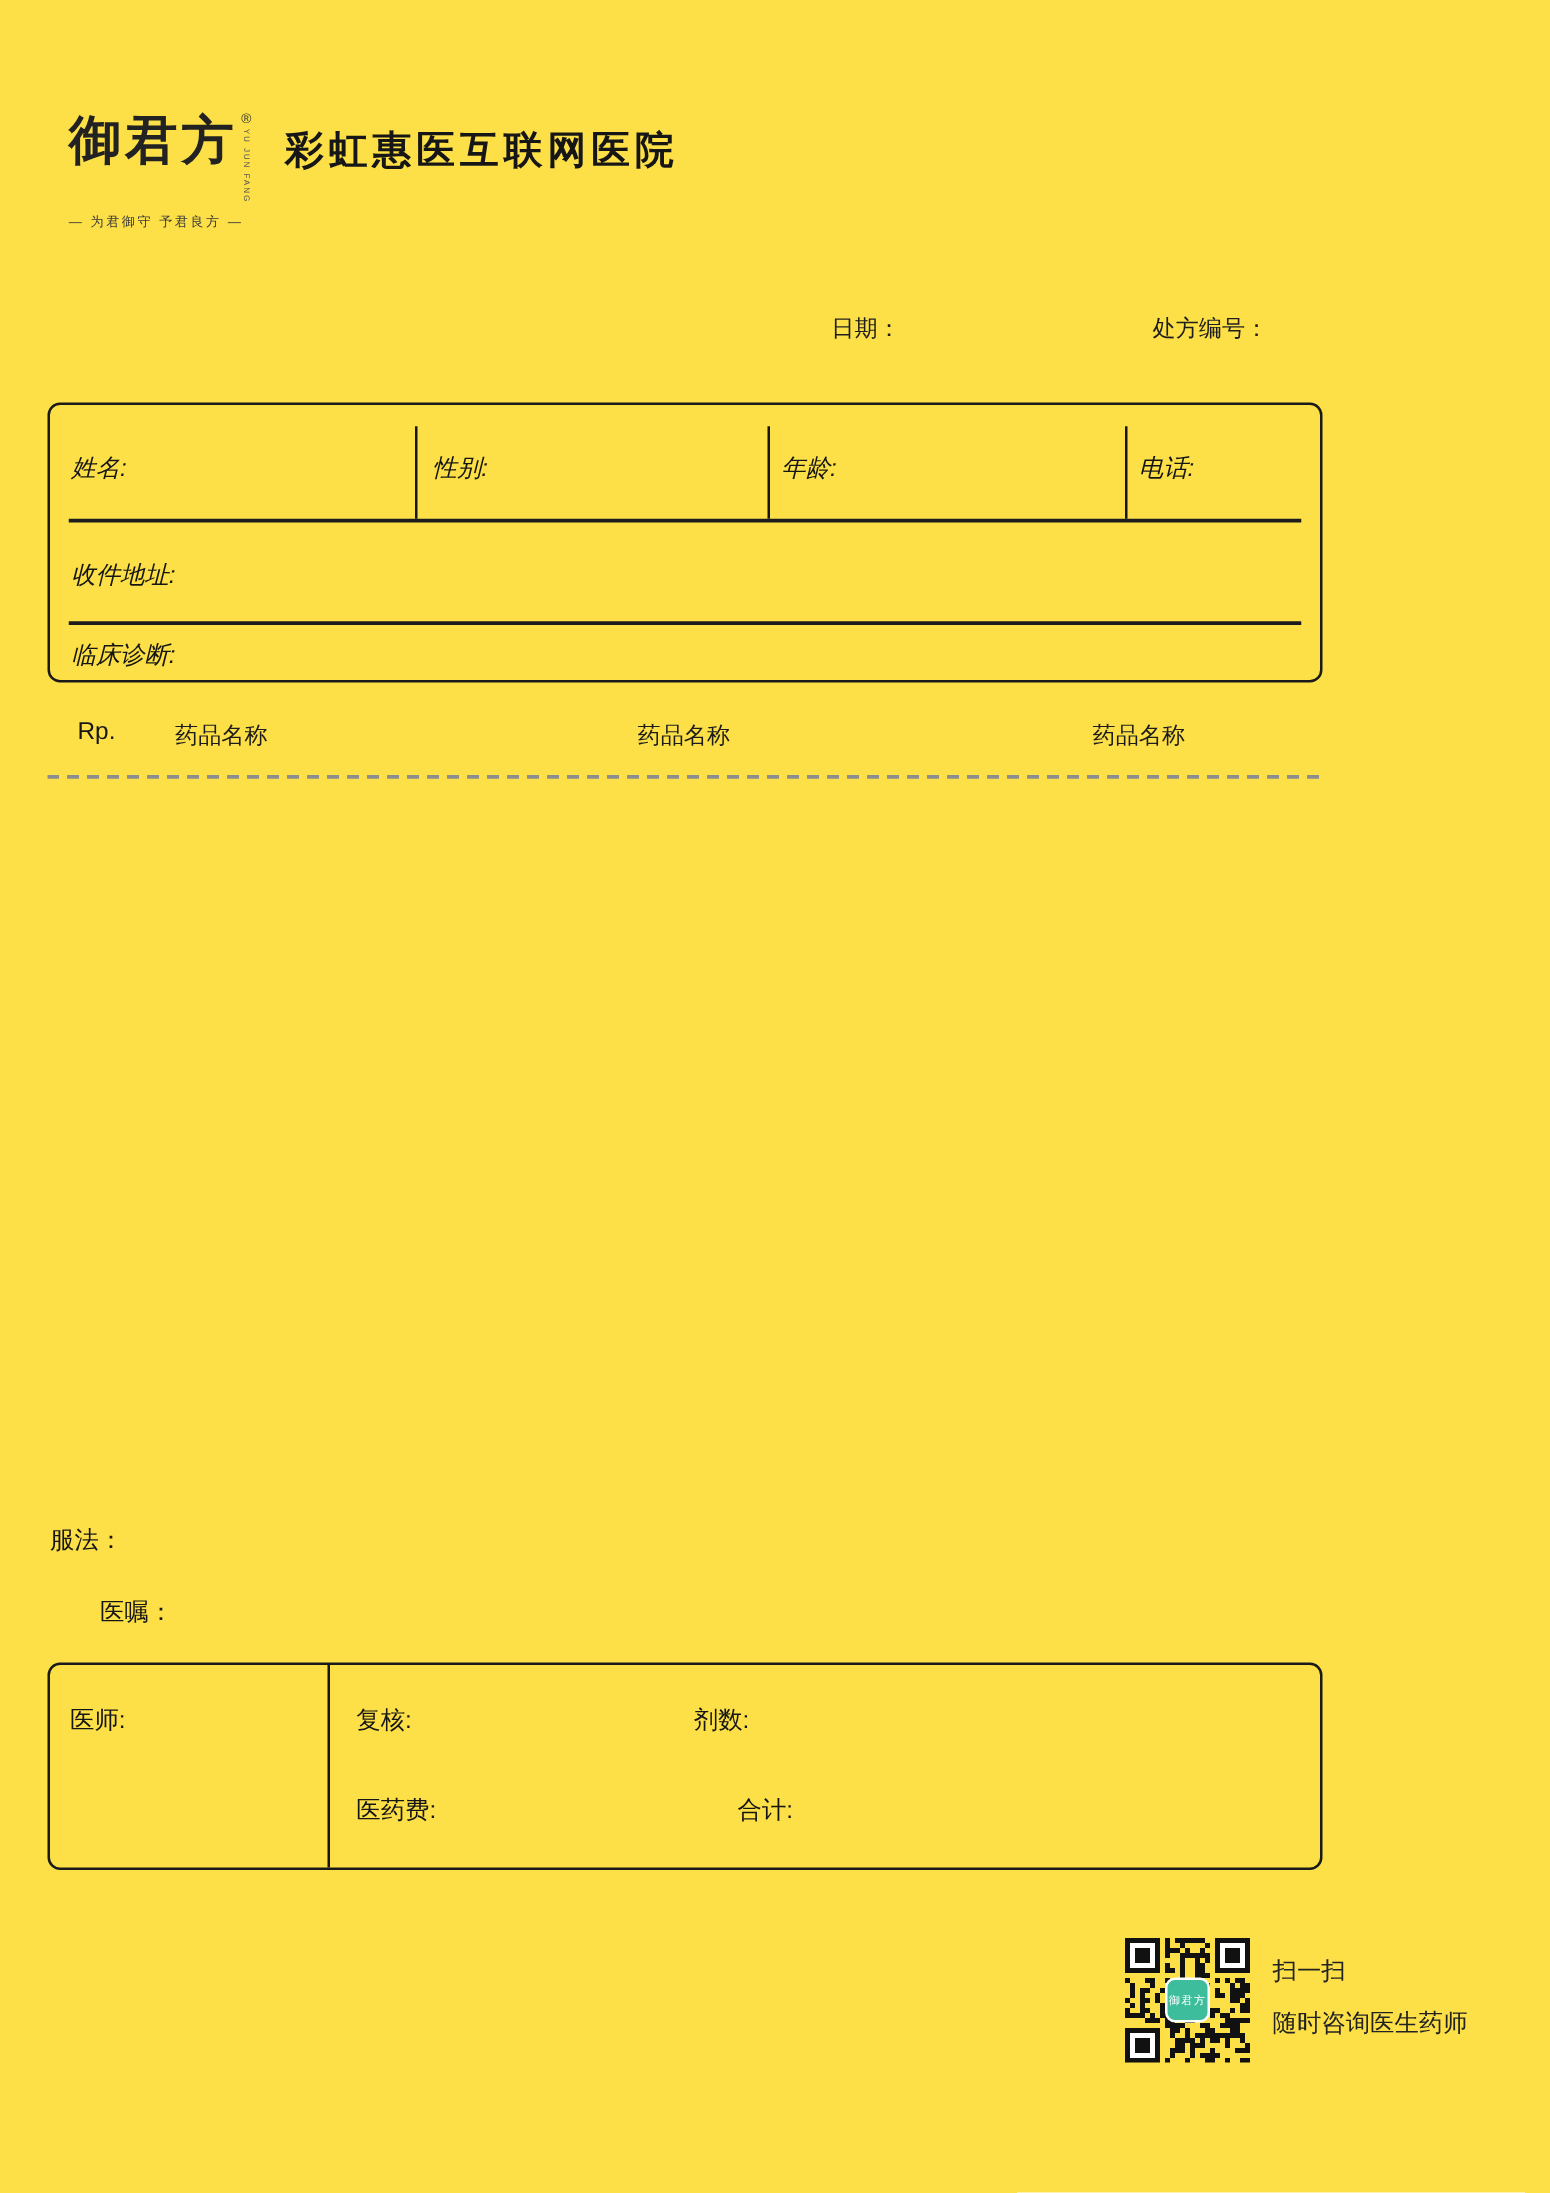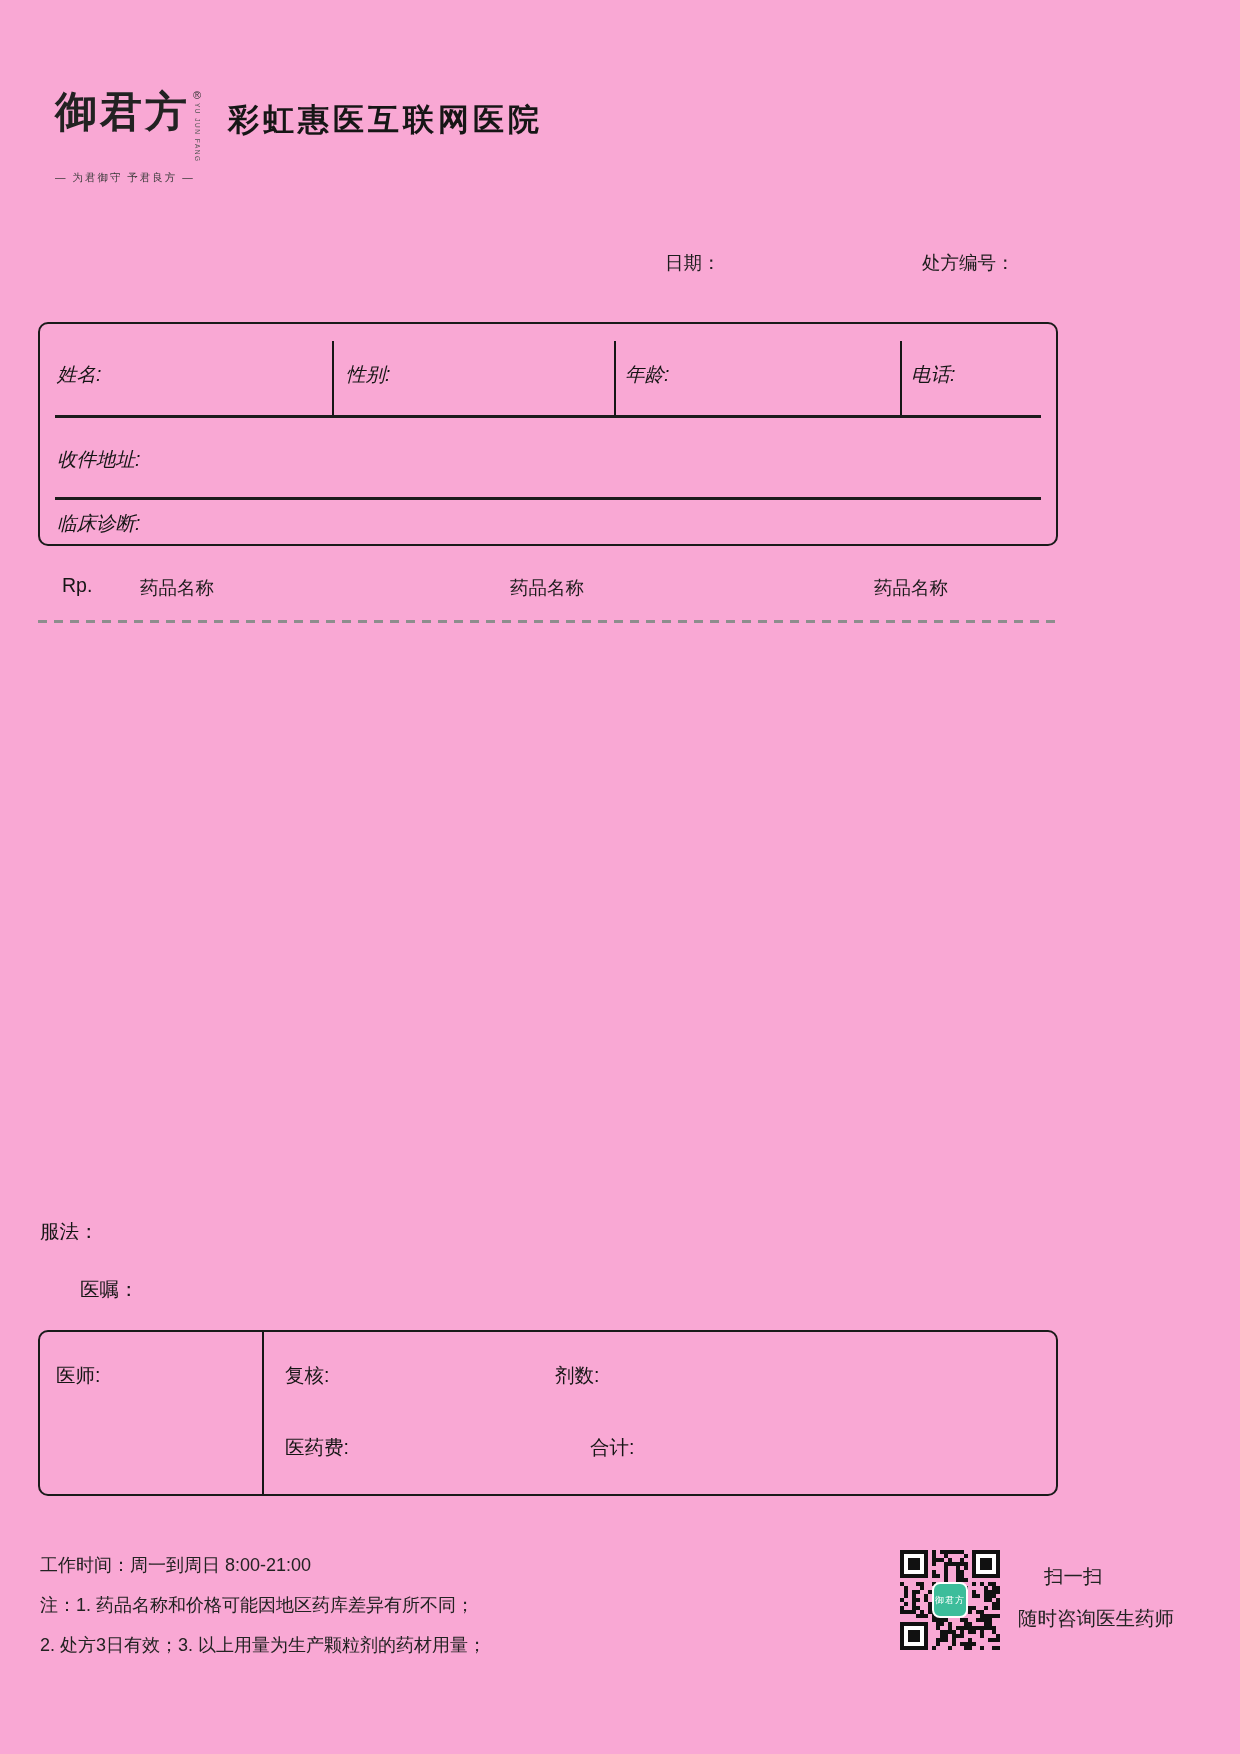--- a/index.html
+++ b/index.html
@@ -1,16 +1,16 @@
 <!DOCTYPE html>
 <html><head>
 <meta charset="utf-8">
 <style>
   html,body{margin:0;padding:0;background:#ffffff;}
-  .page{position:relative;width:1240px;height:1754px;background:#f9a8d4;
+  .page{position:relative;width:1240px;height:1754px;background:#fde047;
         font-family:"Liberation Sans","DejaVu Sans",sans-serif;color:#1e1e1e;overflow:hidden;}
 
   
   .brand{position:absolute;left:55px;top:90px;width:170px;}
   .logo-row{display:flex;align-items:flex-start;}
   .logo-text{font-family:"DejaVu Serif","Liberation Serif",serif;
              font-size:42px;font-weight:700;line-height:1.05;letter-spacing:3px;color:#222;}
   .logo-marks{display:flex;flex-direction:column;align-items:center;margin-left:3px;}
   .reg-mark{font-size:11px;line-height:1;color:#333;}
   .logo-vert{writing-mode:vertical-rl;font-size:6.5px;letter-spacing:1.5px;color:#555;margin-top:2px;}
@@ -61,21 +61,21 @@
   .lbl-total{left:515px;top:102px;margin-left:35px;}
 
   
   .footer-text{position:absolute;left:40px;top:1545px;font-size:18px;line-height:40px;color:#222;}
   .footer-text div{white-space:nowrap;}
   .qr-wrap{position:absolute;left:900px;top:1550px;width:100px;height:100px;}
   .qr-wrap svg{display:block;width:100px;height:100px;shape-rendering:crispEdges;}
   .qr-logo{position:absolute;left:32px;top:32px;width:36px;height:36px;background:#3dbd9b;
            border:2px solid #fff;border-radius:8px;box-sizing:border-box;color:#fff;
            display:flex;align-items:center;justify-content:center;font-size:9px;letter-spacing:1px;}
-  .qr-cap1{position:absolute;left:1044px;top:1563px;font-size:19.5px;color:#222;}
+  .qr-cap1{position:absolute;left:1018px;top:1563px;font-size:19.5px;color:#222;}
   .qr-cap2{position:absolute;left:1018px;top:1605px;font-size:19.5px;color:#222;}
 </style>
 </head>
 <body>
 
 <div class="page">
 
   <div class="brand">
     <div class="logo-row">
       <span class="logo-text">御君方</span>
@@ -117,25 +117,20 @@
 
   <div class="sign-box">
     <span class="sign-div"></span>
     <span class="cell-label lbl-physician">医师:</span>
     <span class="cell-label lbl-review">复核:</span>
     <span class="cell-label lbl-doses">剂数:</span>
     <span class="cell-label lbl-fee">医药费:</span>
     <span class="cell-label lbl-total">合计:</span>
   </div>
 
-  <div class="footer-text">
-    <div>工作时间：周一到周日  8:00-21:00</div>
-    <div>注：1. 药品名称和价格可能因地区药库差异有所不同；</div>
-    <div>2. 处方3日有效；3. 以上用量为生产颗粒剂的药材用量；</div>
-  </div>
 
   <div class="qr-wrap">
     <svg viewBox="0 0 25 25" xmlns="http://www.w3.org/2000/svg" fill="#111">
         <rect x="8" y="0" width="1" height="1"></rect>
         <rect x="10" y="0" width="1" height="1"></rect>
         <rect x="11" y="0" width="1" height="1"></rect>
         <rect x="12" y="0" width="1" height="1"></rect>
         <rect x="13" y="0" width="1" height="1"></rect>
         <rect x="14" y="0" width="1" height="1"></rect>
         <rect x="15" y="0" width="1" height="1"></rect>

